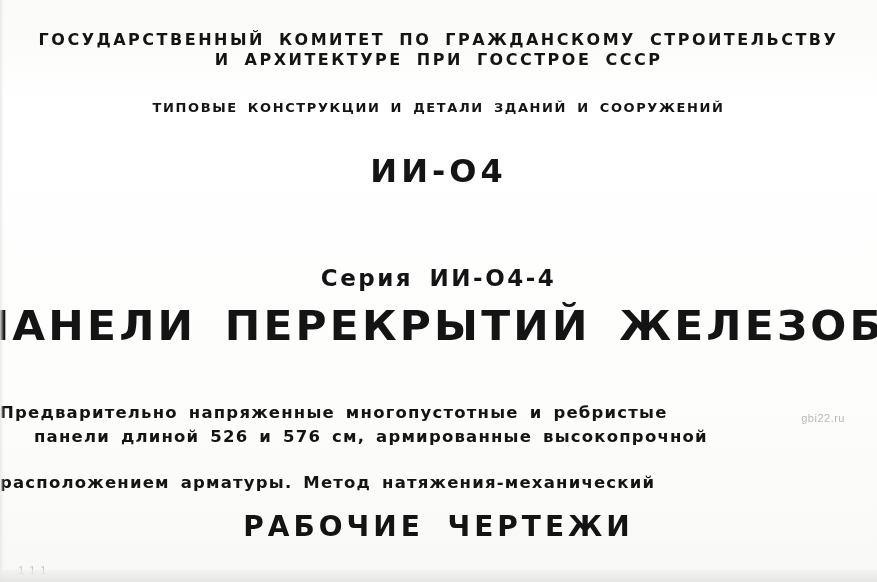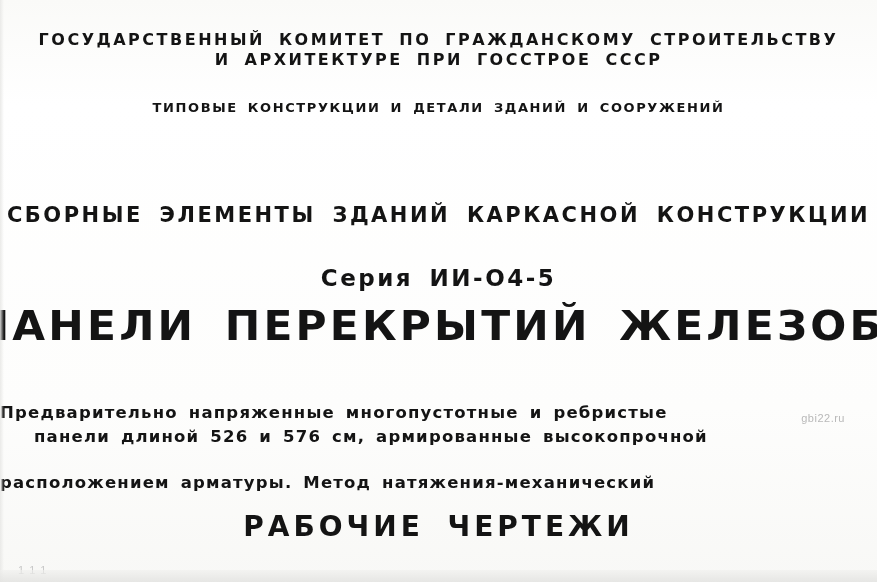--- a/index.html
+++ b/index.html
@@ -169,24 +169,24 @@
 <body>
 
 <div class="page">
   <div class="content">
 
     <div class="line org1">ГОСУДАРСТВЕННЫЙ  КОМИТЕТ  ПО  ГРАЖДАНСКОМУ СТРОИТЕЛЬСТВУ</div>
     <div class="line org2">И АРХИТЕКТУРЕ   ПРИ ГОССТРОЕ СССР</div>
 
     <div class="line subtitle-small">ТИПОВЫЕ КОНСТРУКЦИИ И ДЕТАЛИ ЗДАНИЙ И СООРУЖЕНИЙ</div>
 
-
-    <div class="line elements-line">СБОРНЫЕ ЭЛЕМЕНТЫ ЗДАНИЙ КАРКАСНОЙ КОНСТРУКЦИИ</div>
-
-    <div class="line series-line">Серия ИИ-О4-5</div>
+    <div class="line code">ИИ-О4</div>
+
+
+    <div class="line series-line">Серия ИИ-О4-4</div>
 
     <div class="line main-title">ПАНЕЛИ ПЕРЕКРЫТИЙ ЖЕЛЕЗОБЕТОННЫЕ</div>
 
 
     <div class="desc d1">Предварительно напряженные многопустотные и ребристые</div>
     <div class="desc d2">панели длиной 526 и 576 см, армированные  высокопрочной</div>
     <div class="desc d4">расположением арматуры. Метод натяжения-механический</div>
 
     <div class="line working-drawings">РАБОЧИЕ ЧЕРТЕЖИ</div>
 

